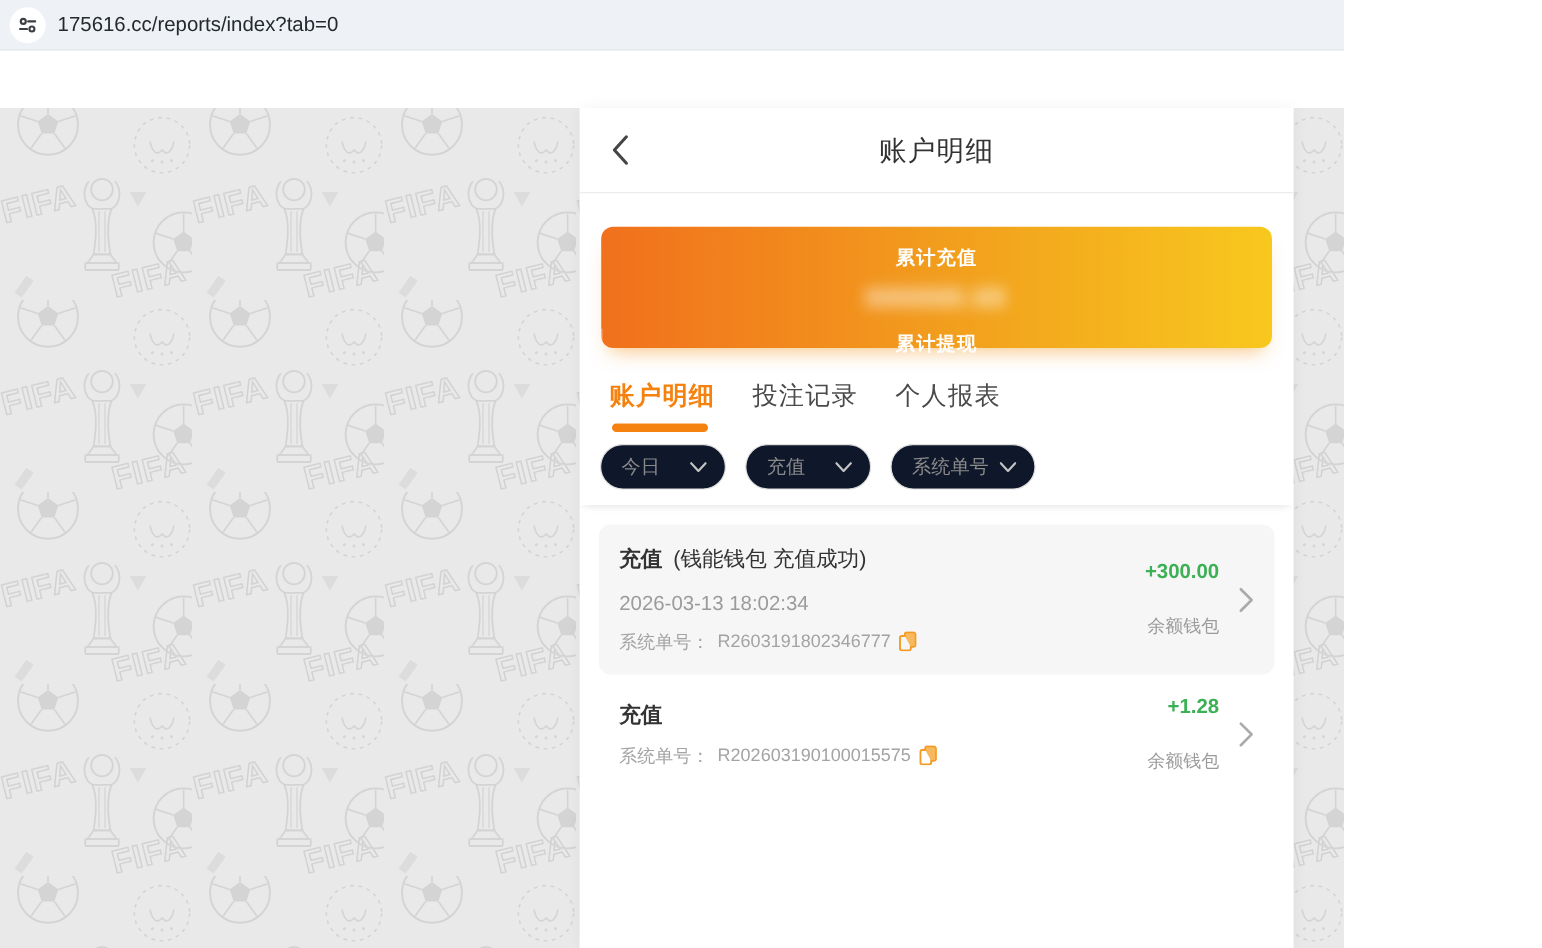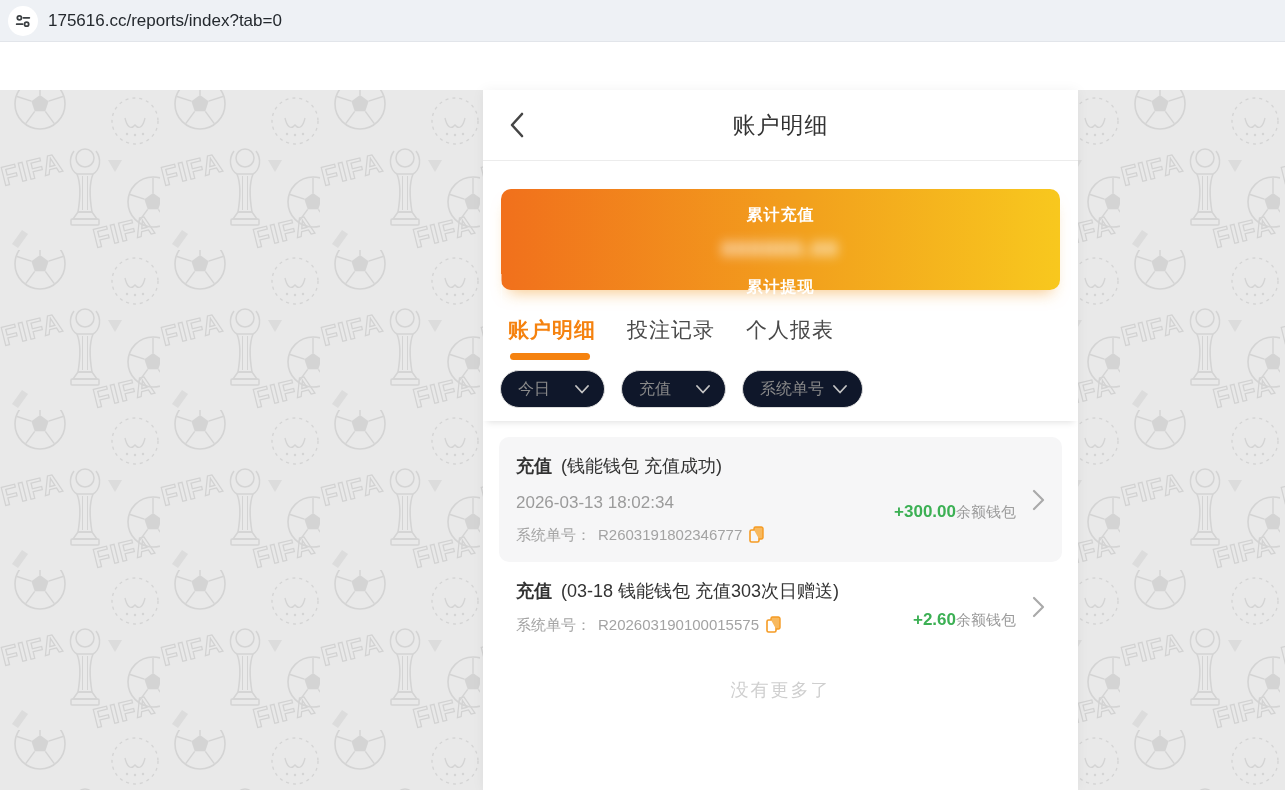--- a/index.html
+++ b/index.html
@@ -1,21 +1,21 @@
 <!DOCTYPE html>
 <html style="--accent: #f5820f; --grad-left: #f1701c; --grad-right: #f8c81e; --green: #3cb054; --copy: #f59b23;"><head>
 <meta charset="utf-8">
 <style>
   * { margin:0; padding:0; box-sizing:border-box; }
   html,body { width:1285px; height:790px; }
   body {
     font-family:"Liberation Sans","DejaVu Sans",sans-serif;
     background:#ffffff; overflow:hidden;
   }
-  .stage { position:relative; width:1285px; height:790px; overflow:hidden; background:#fff; }
+  .stage { position:relative; width:1120px; height:790px; overflow:hidden; background:#fff; }
 
   
   .browser-bar {
     position:absolute; left:0; top:0; width:100%; height:42px;
     background:#eef1f5; border-bottom:1px solid #e2e5ea;
     display:flex; align-items:center; padding-left:8px;
   }
   .site-chip {
     width:30px; height:30px; border-radius:50%; background:#fff;
     display:flex; align-items:center; justify-content:center; flex:0 0 auto;
@@ -76,21 +76,21 @@
 
   
   .list { padding:16px 16px 0; }
   .record { border-radius:10px; padding:17px 10px 17px 17px; display:flex; align-items:center; }
   .record.shaded { background:#f6f6f7; }
   .r-left { flex:1; min-width:0; }
   .r-title { font-size:18px; color:#333; display:flex; gap:9px; align-items:baseline; }
   .r-type { font-weight:700; }
   .r-time { margin-top:15px; font-size:17px; color:#9b9b9b; }
   .r-order { margin-top:13px; font-size:15px; color:#a3a3a3; display:flex; align-items:flex-start; gap:7px; }
-  .r-right { display:flex; flex-direction:row; align-items:flex-end; margin-right:8px; }
+  .r-right { display:flex; flex-direction:column; align-items:flex-end; margin-right:8px; }
   .r-amount { font-size:17px; font-weight:600; color:var(--green,#3cb054); }
   .r-wallet { margin-top:26px; font-size:15px; color:#9b9b9b; }
   .r-chev { width:28px; display:flex; justify-content:center; cursor:pointer; }
   .copy-btn { display:inline-flex; cursor:pointer; }
 
   .no-more { text-align:center; color:#cfcfcf; font-size:18px; padding:26px 0 14px; letter-spacing:2px; }
 </style>
 </head>
 <body>
 
@@ -239,41 +239,39 @@
           <svg width="13" height="22" viewBox="0 0 13 22">
             <polyline points="2,2 11,11 2,20" fill="none" stroke="#aaaaaa" stroke-width="2.2" stroke-linecap="round" stroke-linejoin="round"></polyline>
           </svg>
         </div>
       </div>
 
       <div class="record">
         <div class="r-left">
           <div class="r-title">
             <span class="r-type">充值</span>
-            <span class="r-desc">(03-18 钱能钱包 充值303次日赠送)</span>
           </div>
           <div class="r-order">
             <span>系统单号：</span>
             <span>R202603190100015575</span>
             <span class="copy-btn">
               <svg width="15" height="17" viewBox="0 0 15 17">
                 <rect x="1" y="4" width="9" height="12" rx="1.5" fill="none" stroke="#f59b23" stroke-width="1.6"></rect>
                 <path d="M5,4 V2.5 A1.5,1.5 0 0 1 6.5,1 H12 A1.8,1.8 0 0 1 14,3 V11.5 A1.5,1.5 0 0 1 12.5,13 H10" fill="#f8b95e" stroke="#f59b23" stroke-width="1.4"></path>
               </svg>
             </span>
           </div>
         </div>
         <div class="r-right">
-          <span class="r-amount">+2.60</span>
+          <span class="r-amount">+1.28</span>
           <span class="r-wallet">余额钱包</span>
         </div>
         <div class="r-chev">
           <svg width="13" height="22" viewBox="0 0 13 22">
             <polyline points="2,2 11,11 2,20" fill="none" stroke="#aaaaaa" stroke-width="2.2" stroke-linecap="round" stroke-linejoin="round"></polyline>
           </svg>
         </div>
       </div>
 
-      <div class="no-more">没有更多了</div>
     </div>
 
   </div>
 </div>
 
 </body></html>

